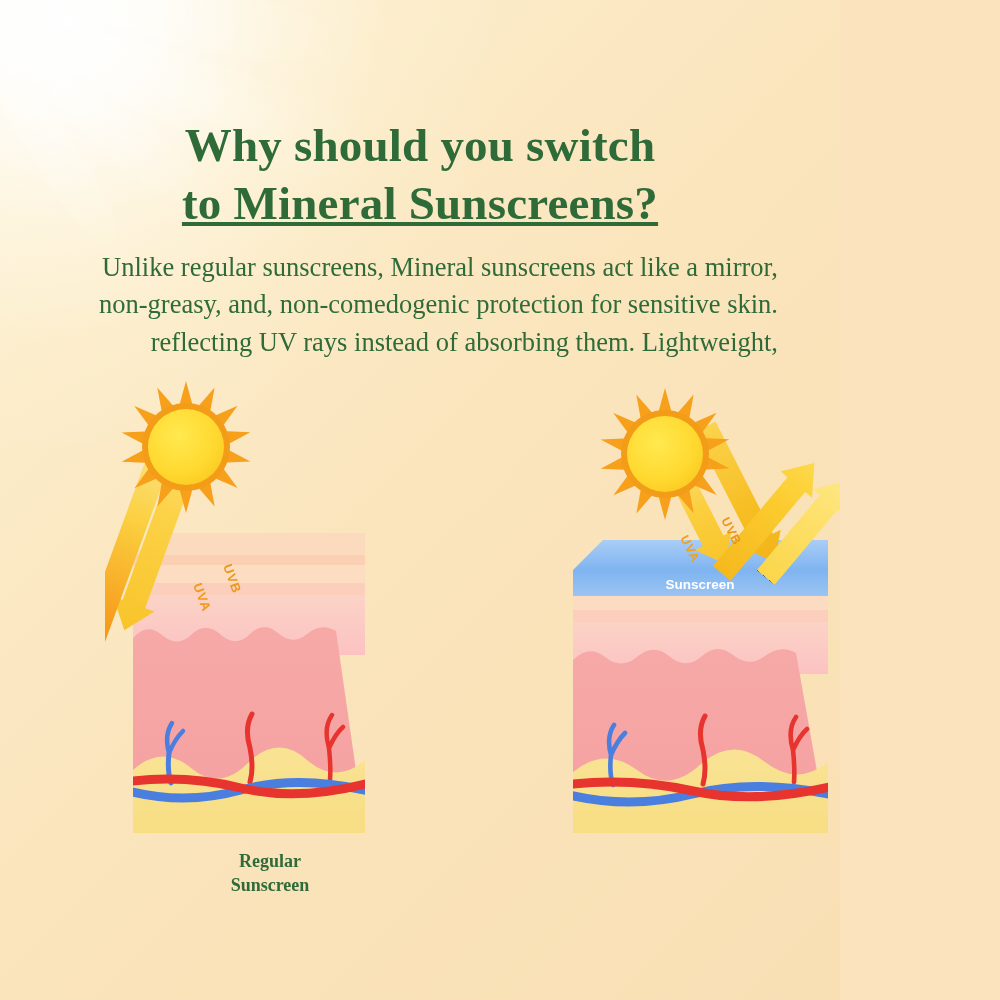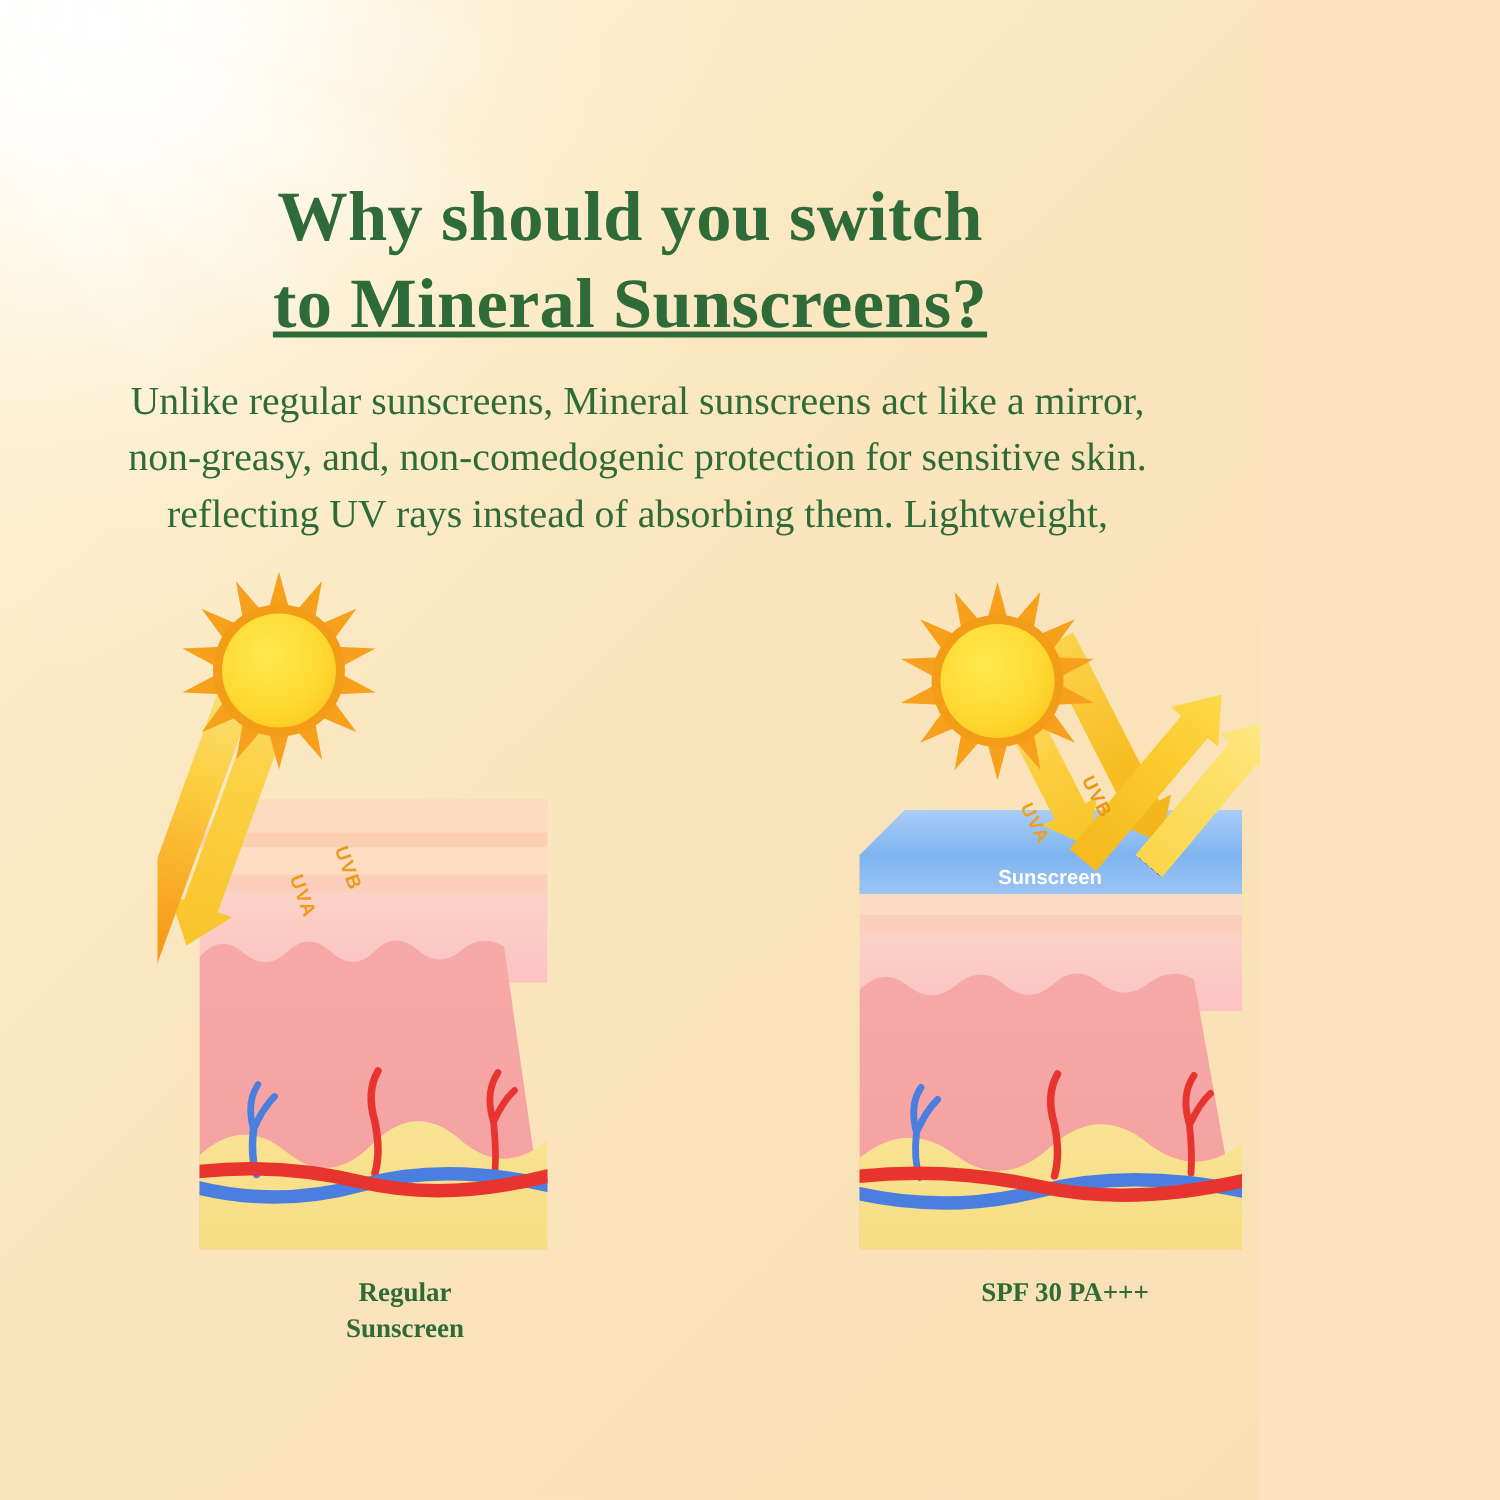--- a/index.html
+++ b/index.html
@@ -22,21 +22,21 @@
   .s3{left:-20px;top:0px;width:300px;height:34px;transform:rotate(58deg);filter:blur(12px);}
   .s4{left:0px;top:-30px;width:360px;height:46px;transform:rotate(8deg);filter:blur(14px);}
 
   .headline{
     position:absolute;left:0;right:0;top:86px;text-align:center;
     color:#2f6b38;font-size:47px;line-height:1.22;font-weight:700;
     letter-spacing:.2px;
   }
   .headline .l2{display:block;text-decoration:underline;}
   .subtext{
-    position:absolute;left:72px;right:62px;top:222px;text-align:center;
+    position:absolute;left:72px;right:62px;top:222px;text-align:right;
     color:#2f6b38;font-size:26.5px;line-height:1.42;font-weight:400;
   }
   .subtext span{display:block;}
 
   .panel{position:absolute;top:370px;width:330px;height:560px;}
   .panel.left{left:105px;}
   .panel.right{left:545px;}
 
   .caption{
     position:absolute;left:0;width:330px;top:480px;text-align:center;
@@ -295,17 +295,16 @@
           <circle cx="0" cy="0" r="44" fill="#f39c18"></circle>
           <circle cx="0" cy="0" r="38" fill="url(#sunCoreR)"></circle>
         </g>
 
         <text x="135" y="168" transform="rotate(63,135,168)" fill="#f0a01c" font-family="Liberation Sans, sans-serif" font-size="12.5" font-weight="700" letter-spacing="1">UVA</text>
         <text x="176" y="150" transform="rotate(63,176,150)" fill="#eb9618" font-family="Liberation Sans, sans-serif" font-size="12.5" font-weight="700" letter-spacing="1">UVB</text>
       </svg>
     </div>
 
     <div class="caption">
-      <span>SPF 30 PA+++</span>
     </div>
   </div>
 
 </div>
 
 </body></html>

